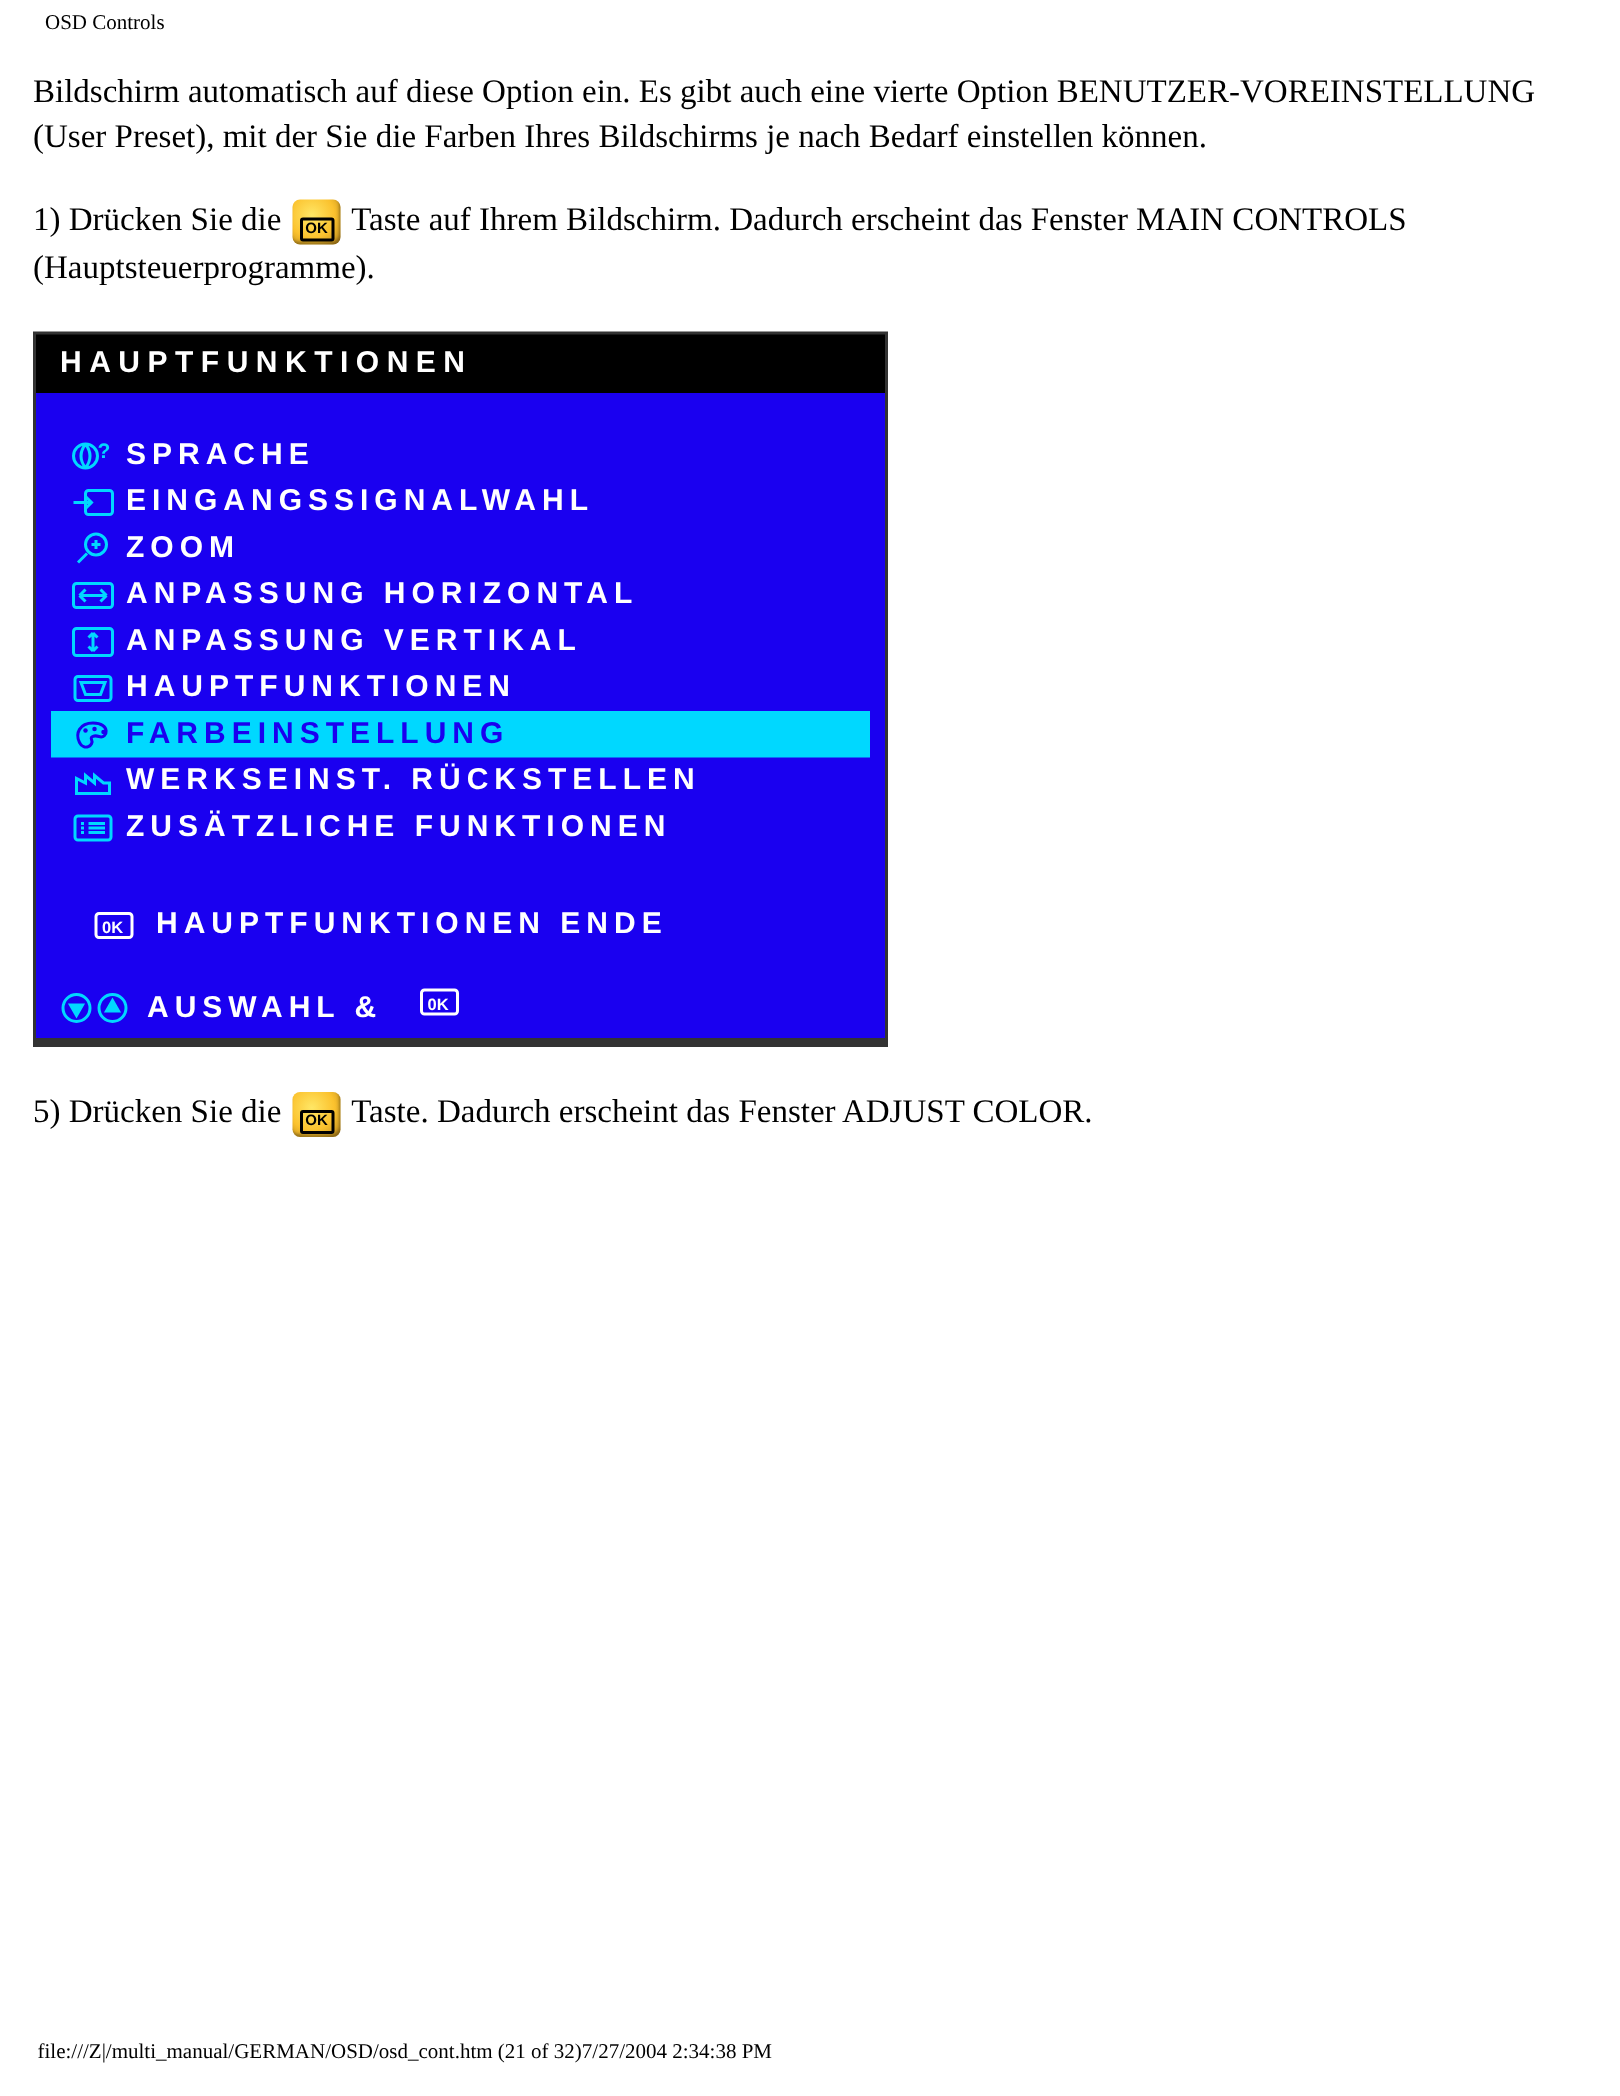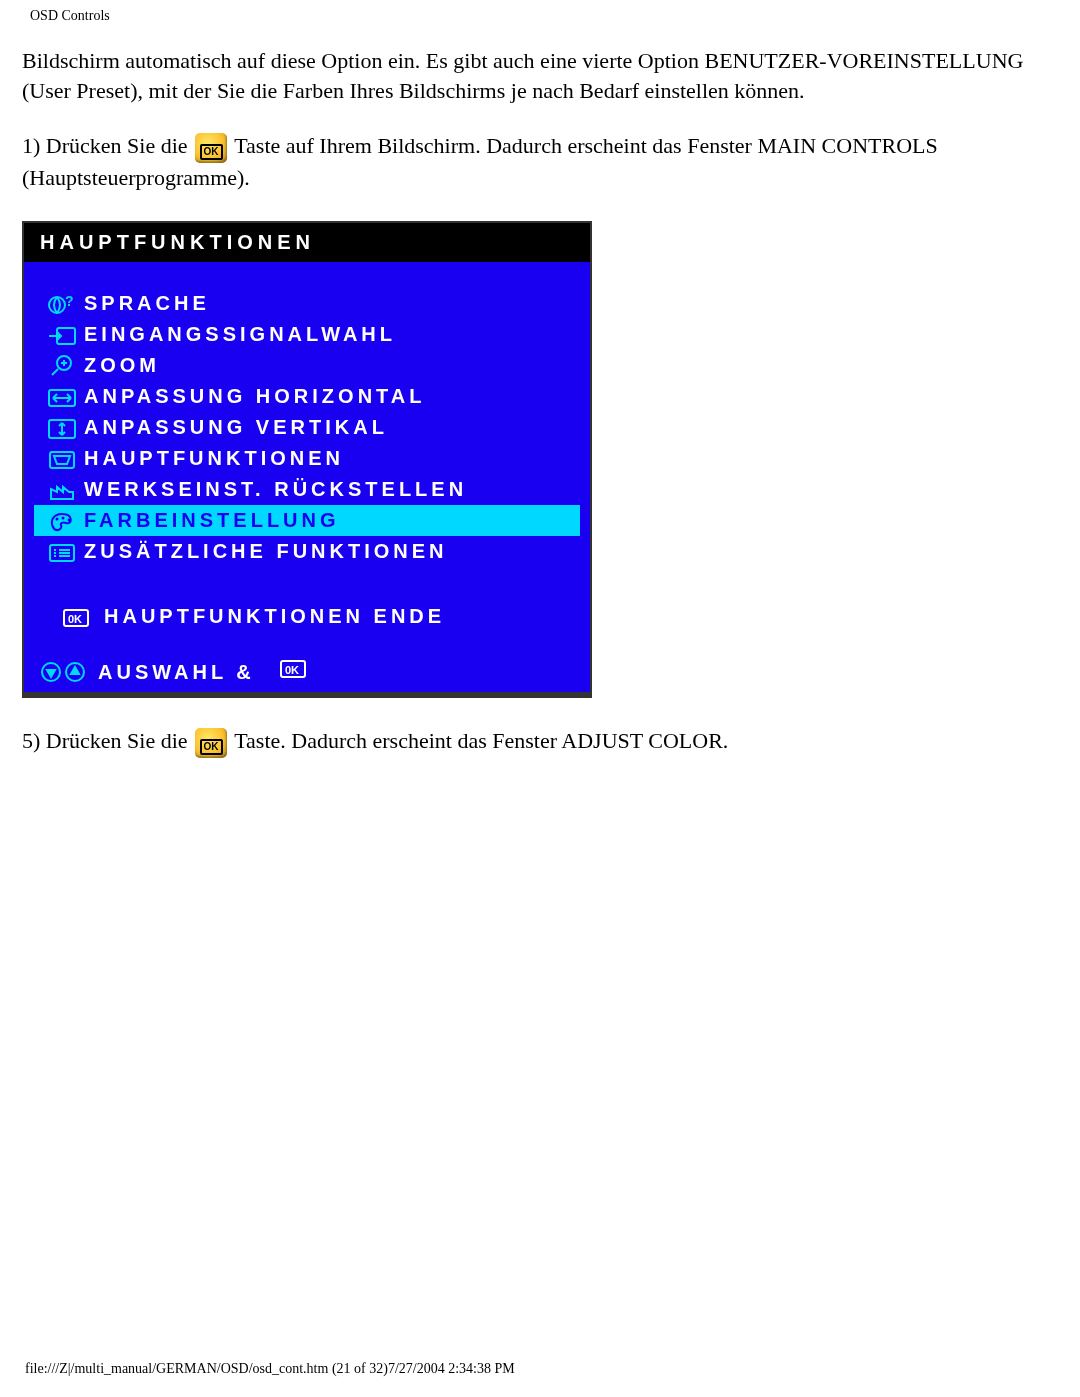--- a/index.html
+++ b/index.html
@@ -206,44 +206,44 @@
       <div class="osd-row">
         <span class="ico">
           <svg width="30" height="22" viewBox="0 0 30 22" fill="none" stroke-width="2" class="cyan">
             <rect x="3" y="3" width="24" height="16" rx="2"></rect>
               <path d="M7 7 L23 7 L20 15 L10 15 Z"></path>
           </svg>
         </span>
         <span class="lbl">HAUPTFUNKTIONEN</span>
       </div>
 
-      <div class="osd-row">
-        <span class="ico">
-          <svg width="30" height="22" viewBox="0 0 30 22" fill="none" stroke-width="2" class="cyan">
-            <path d="M4 19 L4 9 L10 12 L10 7 L16 12 L16 7 L22 12 L26 12 L26 19 Z"></path>
-          </svg>
-        </span>
-        <span class="lbl">WERKSEINST. RÜCKSTELLEN</span>
-      </div>
-
       <div class="osd-row selected">
         <span class="ico">
           <svg width="30" height="22" viewBox="0 0 30 22" fill="none" stroke-width="2">
             <path d="M15 3 C6 3 3 10 6 16 C9 22 16 18 14 14 C13 12 16 11 19 12 C25 14 27 3 15 3 Z" stroke="#1a00f0"></path>
             <circle cx="10" cy="8" r="1.5" fill="#1a00f0" stroke="none"></circle>
               <circle cx="16" cy="7" r="1.5" fill="#1a00f0" stroke="none"></circle>
               <circle cx="22" cy="9" r="1.5" fill="#1a00f0" stroke="none"></circle>
           </svg>
         </span>
         <span class="lbl">FARBEINSTELLUNG</span>
       </div>
 
       <div class="osd-row">
         <span class="ico">
           <svg width="30" height="22" viewBox="0 0 30 22" fill="none" stroke-width="2" class="cyan">
+            <path d="M4 19 L4 9 L10 12 L10 7 L16 12 L16 7 L22 12 L26 12 L26 19 Z"></path>
+          </svg>
+        </span>
+        <span class="lbl">WERKSEINST. RÜCKSTELLEN</span>
+      </div>
+
+      <div class="osd-row">
+        <span class="ico">
+          <svg width="30" height="22" viewBox="0 0 30 22" fill="none" stroke-width="2" class="cyan">
             <rect x="3" y="3" width="24" height="16" rx="2"></rect>
               <path d="M7 8 L9 8 M12 8 L23 8 M7 11 L9 11 M12 11 L23 11 M7 14 L9 14 M12 14 L23 14"></path>
           </svg>
         </span>
         <span class="lbl">ZUSÄTZLICHE FUNKTIONEN</span>
       </div>
 
       <div class="osd-row exit osd-gap">
         <span class="ico">
           <svg width="28" height="20" viewBox="0 0 28 20" fill="none" stroke-width="2" class="wht">

